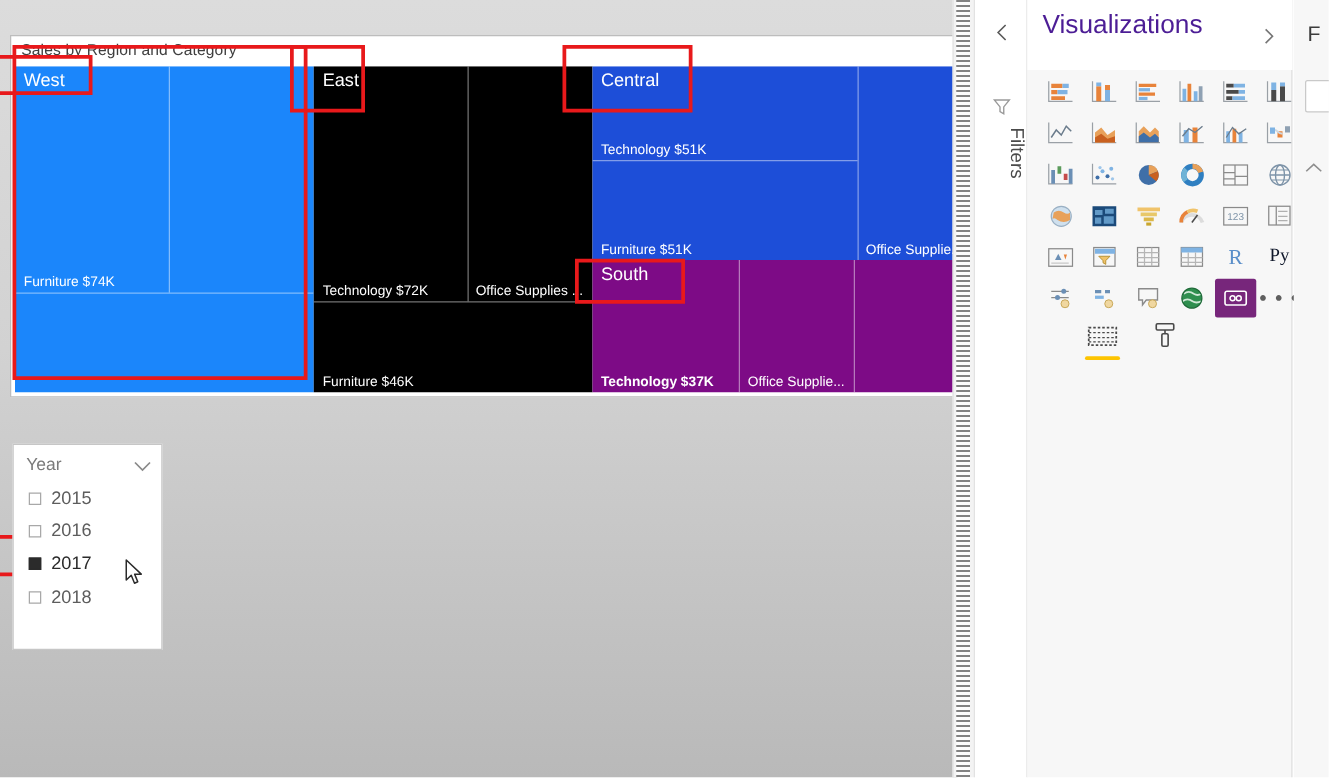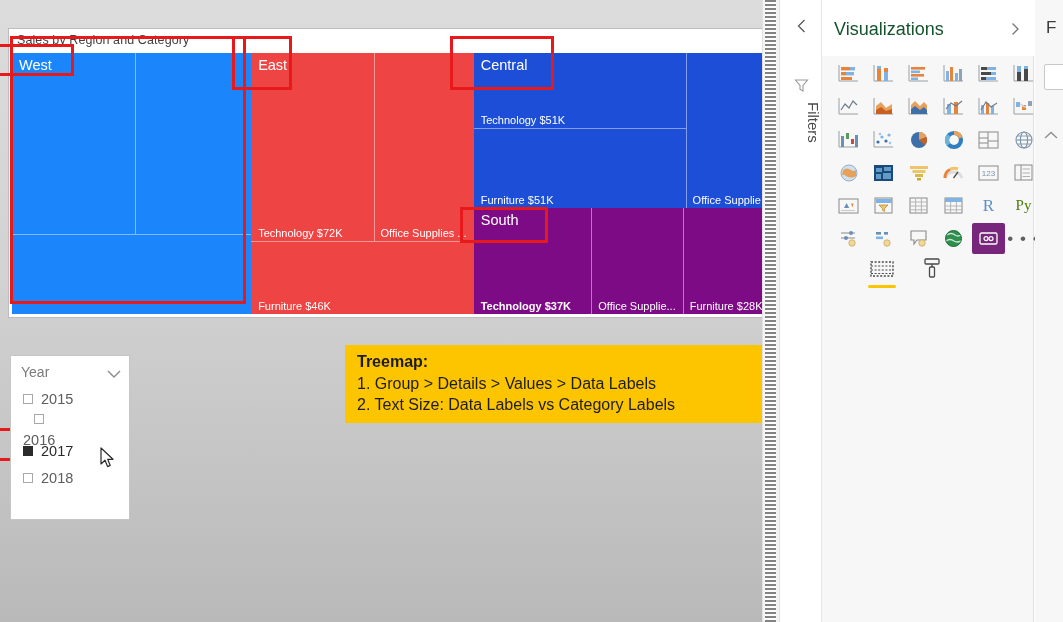--- a/index.html
+++ b/index.html
@@ -125,22 +125,22 @@
   
   #viz-pane {
     position: absolute; left: 822px; top: 0; width: 212px; height: 622px;
     background: #f7f7f7; border-right: 1px solid #e0e0e0;
   }
   #viz-header {
     position: absolute; left: 0; top: 0; width: 212px; height: 56px;
     background: #ffffff;
   }
   #viz-header-title {
-    position: absolute; left: 12px; top: 19px;
-    font-size: 18px; color: #14532d;
+    position: absolute; left: 12px; top: 8px;
+    font-size: 21px; color: #4c1d95;
   }
   #viz-header-expand {
     position: absolute; right: 12px; top: 22px; width: 14px; height: 14px; color: #767676;
   }
 
   #viz-grid {
     position: absolute; left: 10px; top: 58px; width: 200px;
     display: grid; grid-template-columns: repeat(6, 1fr);
     gap: 2px 2px;
   }
@@ -186,23 +186,26 @@
 
     <div id="treemap-visual">
       <div id="treemap-title">Sales by Region and Category</div>
 
       <div id="treemap-plot">
 
         <div class="tm-tile" style="left:0; top:0; width:31.8%; height:100%; background:#1b86fb;">
           <div class="tm-cat">West</div>
           <div class="tm-sep-h" style="top:69.5%;"></div>
           <div class="tm-sep-v" style="left:51.5%; top:0; height:69.5%;"></div>
+          <div class="tm-tile" style="left:0; top:0; width:51.5%; height:69.5%;">
+            <div class="tm-val">Furniture $74K</div>
+          </div>
         </div>
 
-        <div class="tm-tile" style="left:31.8%; top:0; width:29.6%; height:100%; background:#ef4444;">
+        <div class="tm-tile" style="left:31.8%; top:0; width:29.6%; height:100%; background:#000000;">
           <div class="tm-cat">East</div>
           <div class="tm-sep-h" style="top:72%;"></div>
           <div class="tm-sep-v" style="left:55%; top:0; height:72%;"></div>
           <div class="tm-tile" style="left:0; top:0; width:55%; height:72%;">
             <div class="tm-val">Technology $72K</div>
           </div>
           <div class="tm-tile" style="left:55%; top:0; width:45%; height:72%;">
             <div class="tm-val">Office Supplies ...</div>
           </div>
           <div class="tm-tile" style="left:0; top:72%; width:100%; height:28%;">
@@ -228,56 +231,48 @@
         <div class="tm-tile" style="left:61.4%; top:59.5%; width:38.6%; height:40.5%; background:#7d0b86;">
           <div class="tm-cat">South</div>
           <div class="tm-sep-v" style="left:40.5%; top:0; height:100%;"></div>
           <div class="tm-sep-v" style="left:72%; top:0; height:100%;"></div>
           <div class="tm-tile" style="left:0; top:0; width:40.5%; height:100%;font-weight:bold;">
             <div class="tm-val">Technology $37K</div>
           </div>
           <div class="tm-tile" style="left:40.5%; top:0; width:31.5%; height:100%;">
             <div class="tm-val">Office Supplie...</div>
           </div>
-          <div class="tm-tile" style="left:72%; top:0; width:28%; height:100%;">
-            <div class="tm-val">Furniture $28K</div>
-          </div>
         </div>
 
       </div>
     </div>
 
     <div class="redbox" style="left:10px; top:36px; width:236px; height:268px;"></div>
     <div class="redbox" style="left:-6px; top:44px; width:80px; height:32px;"></div>
     <div class="redbox" style="left:232px; top:36px; width:60px; height:54px;"></div>
     <div class="redbox" style="left:450px; top:36px; width:104px; height:54px;"></div>
     <div class="redbox" style="left:460px; top:207px; width:88px; height:36px;"></div>
     <div class="redbox" style="left:-6px; top:428px; width:118px; height:33px;"></div>
 
-    <div id="callout">
-      <div class="c-title">Treemap:</div>
-      <div class="c-line">1. Group &gt; Details &gt; Values &gt; Data Labels</div>
-      <div class="c-line">2. Text Size: Data Labels vs Category Labels</div>
-    </div>
 
     <div id="slicer">
       <div id="slicer-head">
         <span id="slicer-title">Year</span>
         <span id="slicer-chevron">
           <svg viewBox="0 0 14 9" width="14" height="9">
               <path d="M1 1 L7 7 L13 1" fill="none" stroke="currentColor" stroke-width="1.4"></path>
             </svg>
         </span>
       </div>
 
       <div class="sl-item" style="top:32px;">
         <span class="sl-box"></span>
         <span class="sl-label">2015</span>
       </div>
-      <div class="sl-item" style="top:58px;flex-direction:column;">
+      <div class="sl-item" style="top:58px;">
         <span class="sl-box"></span>
         <span class="sl-label">2016</span>
       </div>
       <div class="sl-item" style="top:84px;">
         <span class="sl-box checked"></span>
         <span class="sl-label sel">2017</span>
       </div>
       <div class="sl-item" style="top:111px;">
         <span class="sl-box"></span>
         <span class="sl-label">2018</span>
@@ -555,21 +550,21 @@
           <line x1="1" y1="9" x2="18" y2="9" stroke="#b5b5b5"></line>
             <line x1="1" y1="12.8" x2="18" y2="12.8" stroke="#b5b5b5"></line>
           <line x1="6.6" y1="5" x2="6.6" y2="16" stroke="#b5b5b5"></line>
             <line x1="12.4" y1="5" x2="12.4" y2="16" stroke="#b5b5b5"></line>
           </svg>
       </div>
       <div class="viz-cell">
         <span style="font-size:17px;color:#5b8fc9;font-family:'Liberation Serif',serif;">R</span>
       </div>
       <div class="viz-cell">
-        <span style="font-size:15px;color:#4d7c0f;font-family:'Liberation Serif',serif;">Py</span>
+        <span style="font-size:15px;color:#0f172a;font-family:'Liberation Serif',serif;">Py</span>
       </div>
 
       <div class="viz-cell">
         <svg width="20" height="17" viewBox="0 0 20 17">
           <line x1="2" y1="3" x2="16" y2="3" stroke="#8a8a8a"></line>
             <circle cx="12" cy="3" r="2" fill="#6b8fb5"></circle>
           <line x1="2" y1="8" x2="16" y2="8" stroke="#8a8a8a"></line>
             <circle cx="7" cy="8" r="2" fill="#6b8fb5"></circle>
           <circle cx="13" cy="13" r="3.2" fill="#f0d7a0" stroke="#c8a85a" stroke-width=".8"></circle>
           </svg>

